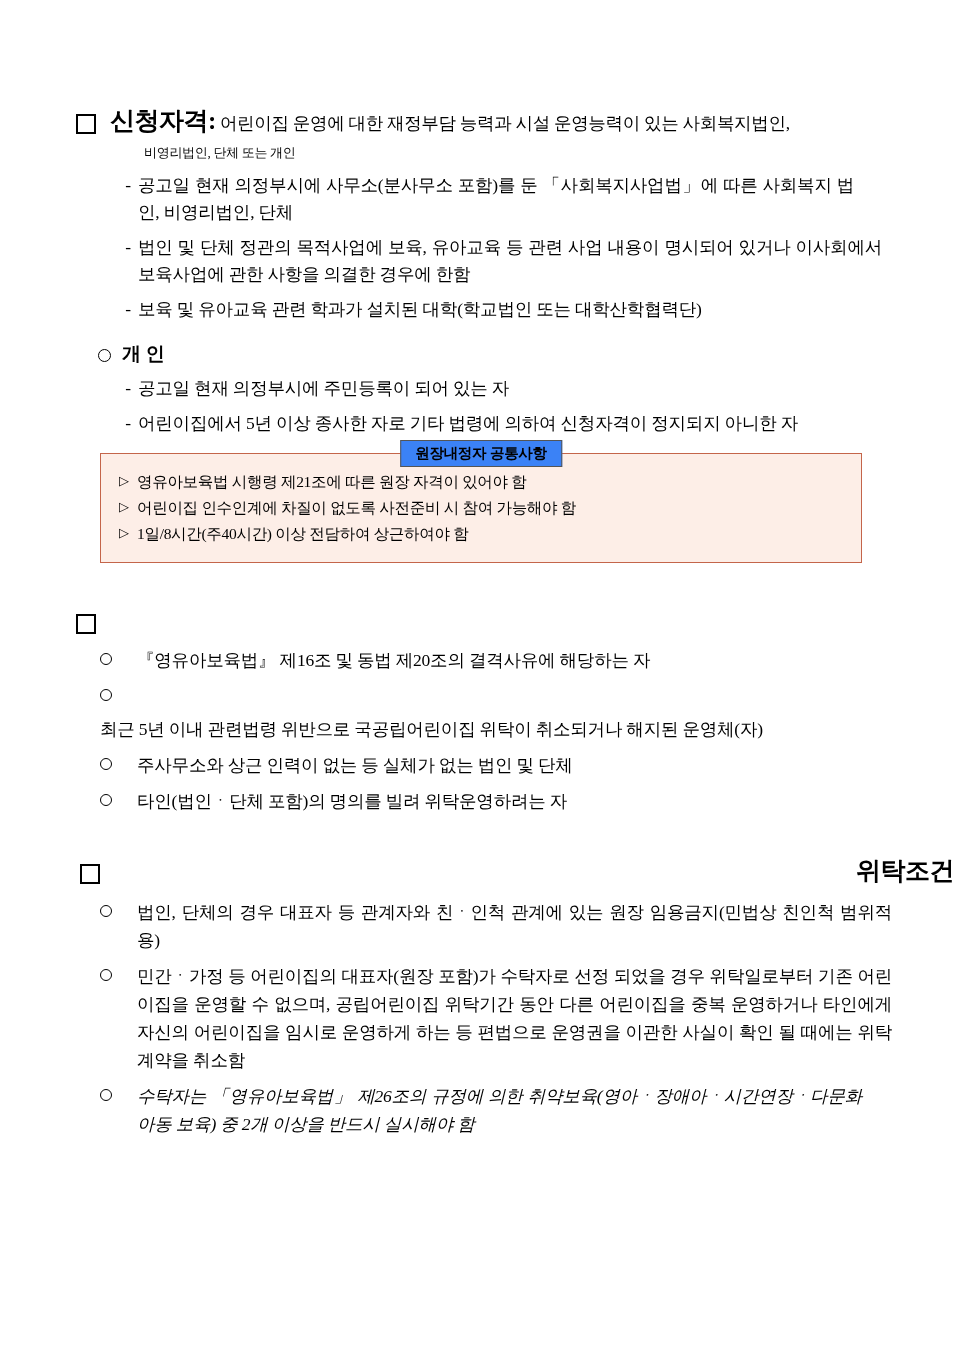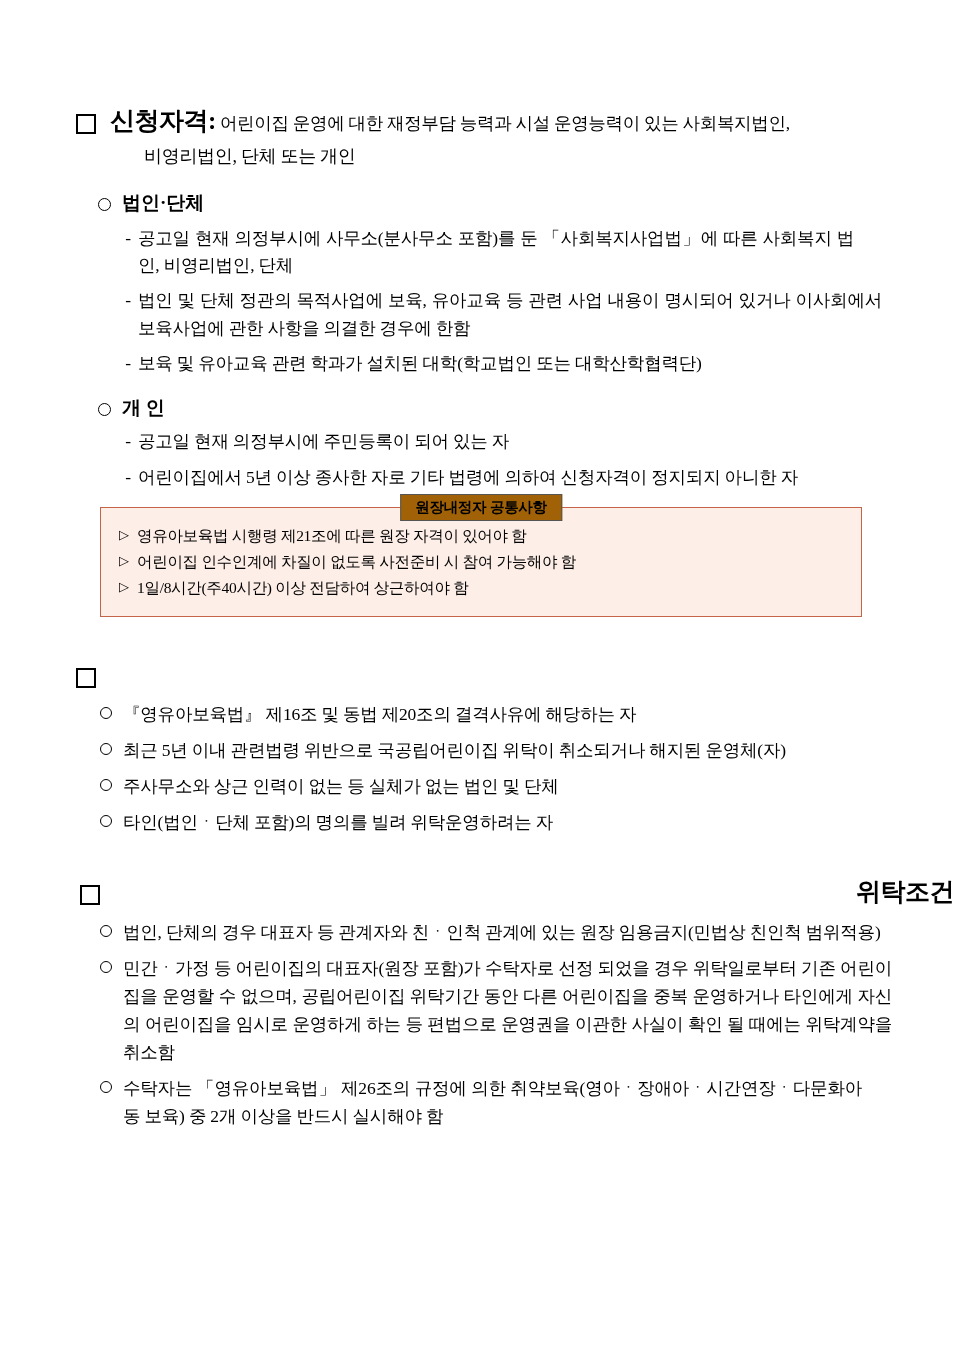--- a/index.html
+++ b/index.html
@@ -94,20 +94,21 @@
     text-align: justify;
   }
 
   
   .obullet {
     display: flex;
     align-items: flex-start;
     font-size: 17.5px;
     letter-spacing: -0.2px;
     line-height: 1.6;
+    gap: 14px;
   }
   .obullet .circ {
     margin-top: 7px;
     width: 10px;
     height: 10px;
   }
   .obullet .otext {
     flex: 1 1 auto;
     text-align: justify;
   }
@@ -123,21 +124,21 @@
     border: 1px solid #c4654a;
     background: #fdeee7;
     padding: 16px 18px 14px 18px;
     box-sizing: border-box;
   }
   .notebox-title {
     position: absolute;
     top: -13px;
     left: 50%;
     transform: translateX(-50%);
-    background: #a16207;
+    background: #3b82f6;
     border: 1px solid #555;
     font-family: "Liberation Sans", sans-serif;
     font-size: 14.5px;
     font-weight: bold;
     letter-spacing: -0.3px;
     padding: 3px 14px 3px 14px;
     white-space: nowrap;
   }
   .note-line {
     display: flex;
@@ -166,26 +167,22 @@
 
 <div class="page">
 
   <div class="section" style="padding-top:105px;">
     <div class="sec-head indent-1" style="margin-left:76px;">
       <span class="sq"></span>
       <span class="htext">
         <span>신청자격:</span><span class="hnormal"> 어린이집 운영에 대한 재정부담 능력과 시설 운영능력이 있는 사회복지법인,</span>
       </span>
     </div>
-    <div class="indent-2" style="font-size:18px; letter-spacing:-0.3px; margin-top:6px; margin-left:144px;">비영리법인, 단체 또는 개인</div>
-
-    <div class="lvl2 indent-2" style="margin-top:22px;">
-      <span class="circ"></span>
-      <span class="lvl2-label">법인·단체</span>
-    </div>
+    <div class="indent-2" style="font-size:13px; letter-spacing:-0.3px; margin-top:6px; margin-left:144px;">비영리법인, 단체 또는 개인</div>
+
 
     <div class="lvl3 indent-3" style="margin-top:10px; margin-right:100px;">
       <span class="dash">-</span>
       <span class="lvl3-text">공고일 현재 의정부시에 사무소(분사무소 포함)를 둔 「사회복지사업법」에 따른 사회복지 법인, 비영리법인, 단체</span>
     </div>
     <div class="lvl3 indent-3" style="margin-top:8px; margin-right:72px;">
       <span class="dash">-</span>
       <span class="lvl3-text">법인 및 단체 정관의 목적사업에 보육, 유아교육 등 관련 사업 내용이 명시되어 있거나 이사회에서 보육사업에 관한 사항을 의결한 경우에 한함</span>
     </div>
     <div class="lvl3 indent-3" style="margin-top:8px; margin-right:72px;">
@@ -228,21 +225,21 @@
 
   <div class="section" style="margin-top:42px;">
     <div class="sec-head" style="margin-left:76px;">
       <span class="sq"></span>
     </div>
 
     <div class="obullet indent-o" style="margin-top:12px; margin-right:80px;">
       <span class="circ"></span>
       <span class="otext">『영유아보육법』 제16조 및 동법 제20조의 결격사유에 해당하는 자</span>
     </div>
-    <div class="obullet indent-o" style="margin-top:8px; margin-right:40px;">
+    <div class="obullet indent-o" style="margin-top:8px; margin-right:40px;flex-direction:column;">
       <span class="circ"></span>
       <span class="otext">최근 5년 이내 관련법령 위반으로 국공립어린이집 위탁이 취소되거나 해지된 운영체(자)</span>
     </div>
     <div class="obullet indent-o" style="margin-top:8px; margin-right:80px;">
       <span class="circ"></span>
       <span class="otext">주사무소와 상근 인력이 없는 등 실체가 없는 법인 및 단체</span>
     </div>
     <div class="obullet indent-o" style="margin-top:8px; margin-right:80px;">
       <span class="circ"></span>
       <span class="otext">타인(법인ㆍ단체 포함)의 명의를 빌려 위탁운영하려는 자</span>
@@ -256,19 +253,19 @@
     </div>
 
     <div class="obullet indent-o" style="margin-top:10px; margin-right:62px;justify-content:center;">
       <span class="circ"></span>
       <span class="otext">법인, 단체의 경우 대표자 등 관계자와 친ㆍ인척 관계에 있는 원장 임용금지(민법상 친인척 범위적용)</span>
     </div>
     <div class="obullet indent-o" style="margin-top:8px; margin-right:62px;">
       <span class="circ"></span>
       <span class="otext">민간ㆍ가정 등 어린이집의 대표자(원장 포함)가 수탁자로 선정 되었을 경우 위탁일로부터 기존 어린이집을 운영할 수 없으며, 공립어린이집 위탁기간 동안 다른 어린이집을 중복 운영하거나 타인에게 자신의 어린이집을 임시로 운영하게 하는 등 편법으로 운영권을 이관한 사실이 확인 될 때에는 위탁계약을 취소함</span>
     </div>
-    <div class="obullet indent-o" style="margin-top:8px; margin-right:92px;">
+    <div class="obullet indent-o" style="margin-top:8px; margin-right:92px;font-style:italic;">
       <span class="circ"></span>
       <span class="otext">수탁자는 「영유아보육법」 제26조의 규정에 의한 취약보육(영아ㆍ장애아ㆍ시간연장ㆍ다문화아동 보육) 중 2개 이상을 반드시 실시해야 함</span>
     </div>
   </div>
 
 </div>
 
 </body></html>

